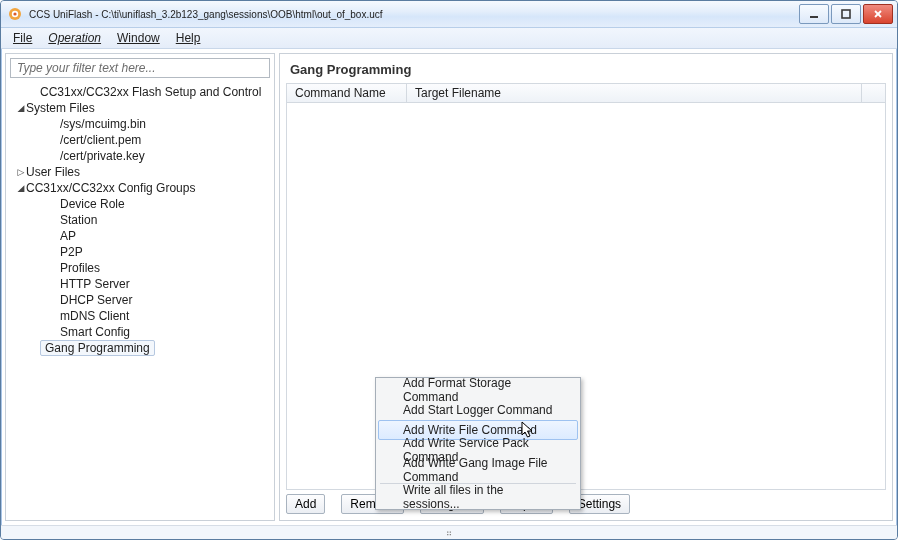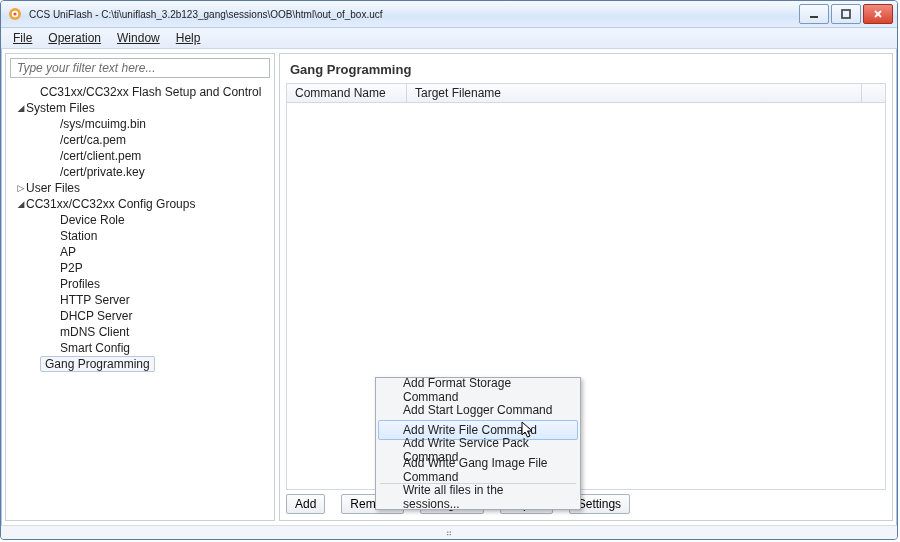--- a/index.html
+++ b/index.html
@@ -269,21 +269,21 @@
         <svg width="10" height="10" viewBox="0 0 10 10">
             <line x1="2" y1="2" x2="8" y2="8" stroke="#fff" stroke-width="1.8"></line>
             <line x1="8" y1="2" x2="2" y2="8" stroke="#fff" stroke-width="1.8"></line>
           </svg>
       </div>
     </div>
   </div>
 
   <div class="menubar">
     <span class="menu-item"><span style="text-decoration:underline;">File</span></span>
-    <span class="menu-item"><span style="text-decoration:underline;">Operation</span></span>
+    <span class="menu-item"><span style="text-decoration:underline;font-style:italic;">Operation</span></span>
     <span class="menu-item"><span style="text-decoration:underline;">Window</span></span>
     <span class="menu-item"><span style="text-decoration:underline;">Help</span></span>
   </div>
 
   <div class="client">
 
     <div class="left-pane">
       <div class="filter">
         <input type="text" placeholder="Type your filter text here..." style="">
       </div>
@@ -292,24 +292,20 @@
             <span class="twisty"></span>
             <span class="label">CC31xx/CC32xx Flash Setup and Control</span>
           </div>
         <div class="tree-node ind0">
             <span class="twisty">◢</span>
             <span class="label">System Files</span>
           </div>
         <div class="tree-node ind2">
             <span class="twisty"></span>
             <span class="label">/sys/mcuimg.bin</span>
-          </div>
-        <div class="tree-node ind2">
-            <span class="twisty"></span>
-            <span class="label">/cert/ca.pem</span>
           </div>
         <div class="tree-node ind2">
             <span class="twisty"></span>
             <span class="label">/cert/client.pem</span>
           </div>
         <div class="tree-node ind2">
             <span class="twisty"></span>
             <span class="label">/cert/private.key</span>
           </div>
         <div class="tree-node ind0">

